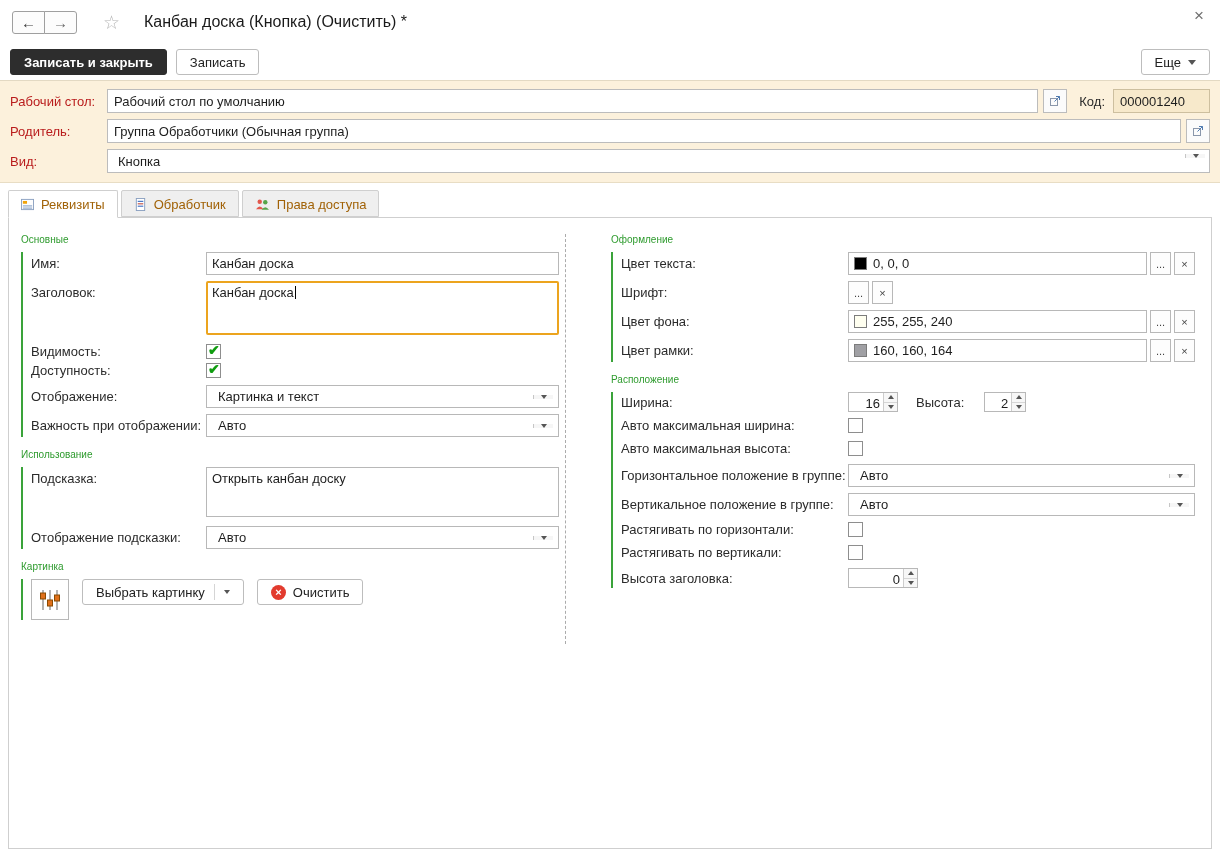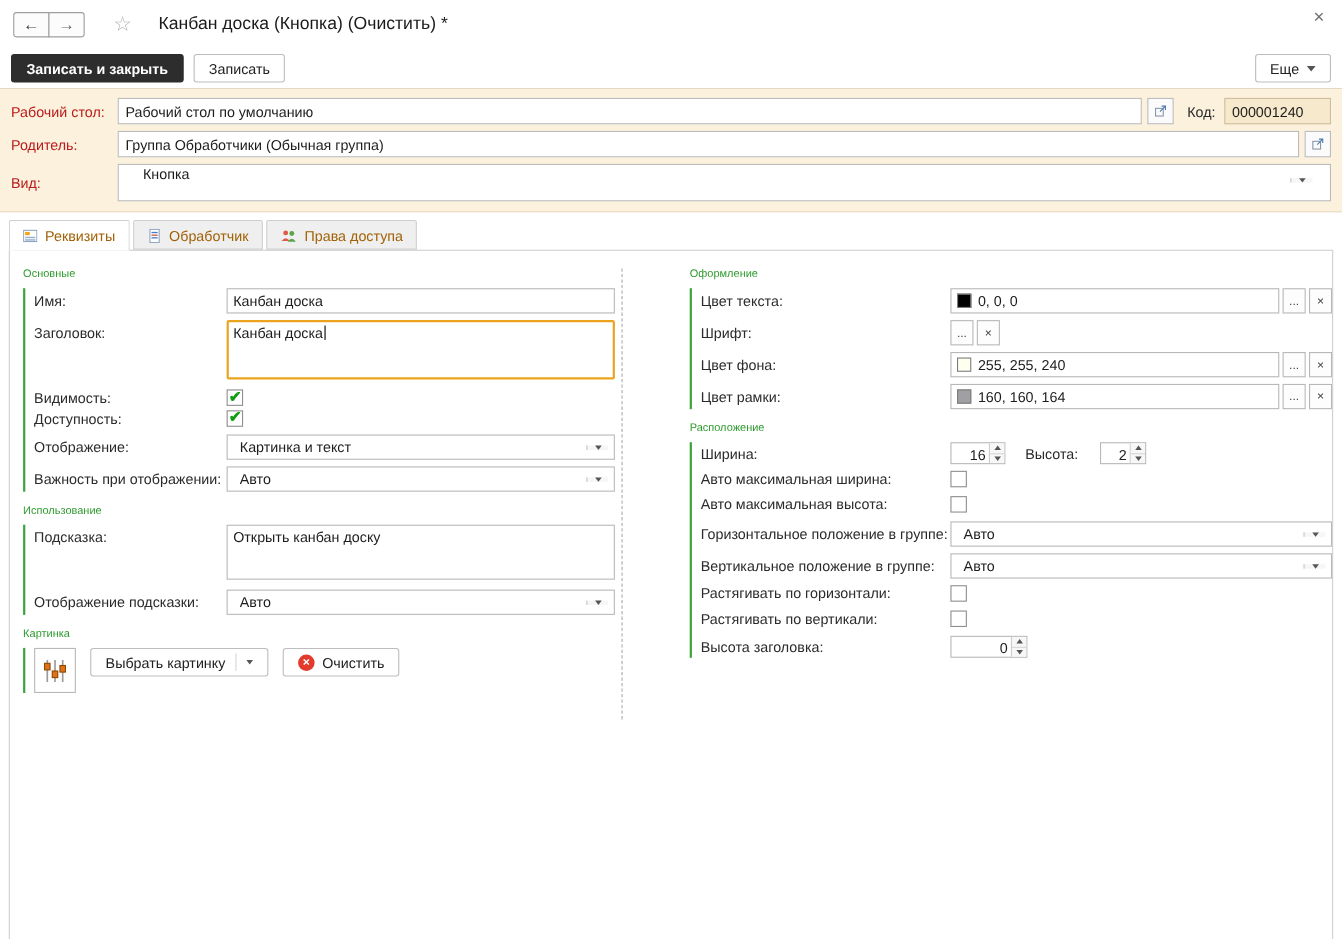--- a/index.html
+++ b/index.html
@@ -42,37 +42,37 @@
   .headpanel { background:#fcf1dc; padding:8px 10px 9px; display:flex; flex-direction:column; gap:6px; border-bottom:1px solid #e8ddc4; }
   .hrow { display:flex; align-items:center; }
   .hlabel { width:97px; flex:none; color:#b91c1c; }
   .hinput {
     flex:1; height:24px; border:1px solid #bcbcbc; background:#fff;
     display:flex; align-items:center; padding:0 6px; overflow:hidden; white-space:nowrap;
   }
   .sq-btn { width:24px; height:24px; flex:none; border:1px solid #bcbcbc; background:#fbfbfb; margin-left:5px; display:flex; align-items:center; justify-content:center; cursor:pointer; }
   .code-label { margin:0 8px 0 12px; flex:none; color:#2b2b2b; }
   .code-field { width:97px; flex:none; height:24px; border:1px solid #cdbf9f; background:#f7e9cb; display:flex; align-items:center; padding:0 6px; }
-  .combo { display:flex; align-items:flex-end; padding:16px; }
+  .combo { display:flex; align-items:flex-start; padding:4px; }
   .combo-text { flex:1; display:flex; align-items:center; padding:0 6px; overflow:hidden; white-space:nowrap; }
   .combo-btn { width:20px; flex:none; border-left:1px solid #c6c6c6; background:#f6f6f6; display:flex; align-items:center; justify-content:center; cursor:pointer; }
 
   
   .tabs { display:flex; margin:7px 8px 0; position:relative; z-index:2; }
   .tab {
     display:flex; align-items:center; gap:7px; padding:5px 12px 4px;
     border:1px solid #cfcfcf; background:#efefef; margin-right:3px;
     border-radius:2px 2px 0 0; cursor:pointer; color:#a16207; height:27px;
   }
   .tab.active { background:#fff; border-bottom:1px solid #fff; margin-bottom:-1px; height:28px; }
 
   
   .content { margin:0 8px; border:1px solid #cfcfcf; height:632px; position:relative; background:#fff; }
   .col-left  { position:absolute; left:12px;  top:4px; width:548px; }
-  .col-right { position:absolute; left:576px; top:4px; width:626px;padding-left:42px; }
+  .col-right { position:absolute; left:560px; top:4px; width:626px;padding-left:42px; }
   .vdivider  { position:absolute; left:556px; top:16px; height:410px; border-left:1px dashed #ababab; }
 
   .section-title { color:#2e9b2e; font-size:10px; margin:12px 0 7px; }
   .group-body { border-left:2px solid #3aa33a; padding-left:8px; }
 
   .frow { display:flex; align-items:center; margin-bottom:6px; }
   .frow.top { align-items:flex-start; }
   .flabel   { width:175px; flex:none; color:#2b2b2b; padding-top:0; }
   .flabel-r { width:227px; flex:none; color:#2b2b2b; }
 

